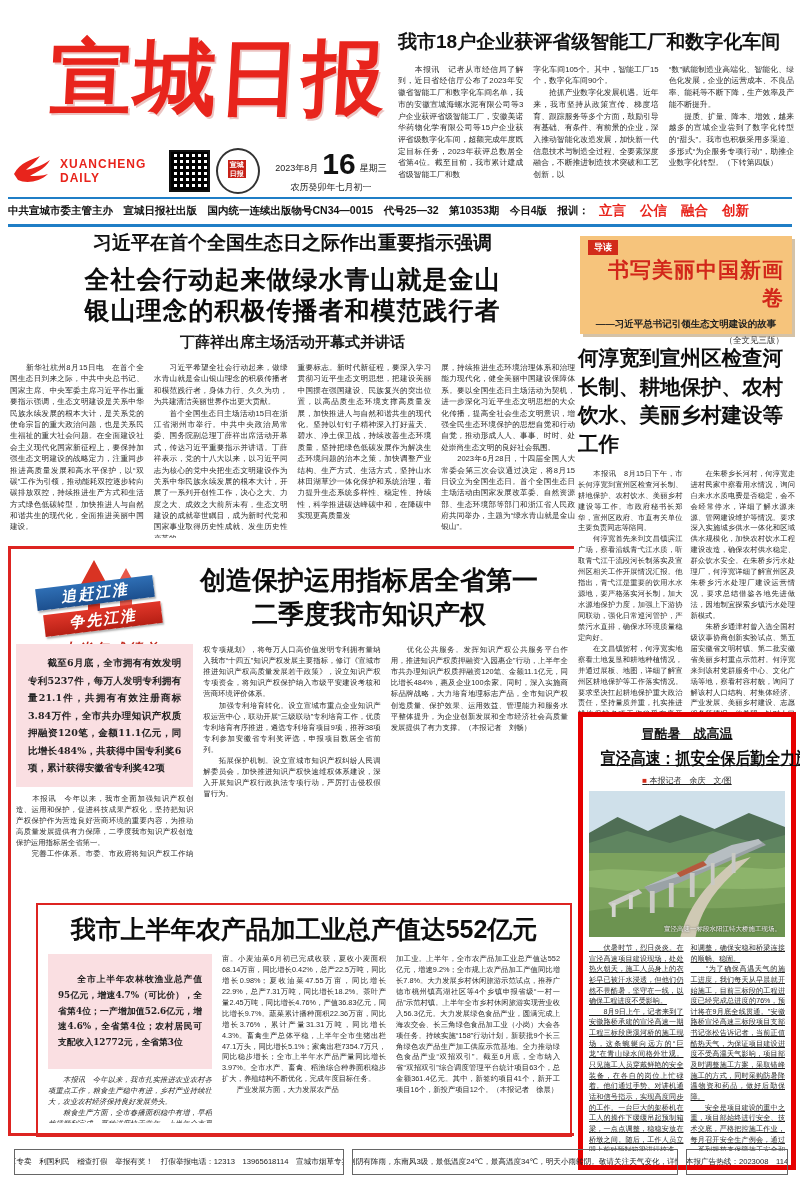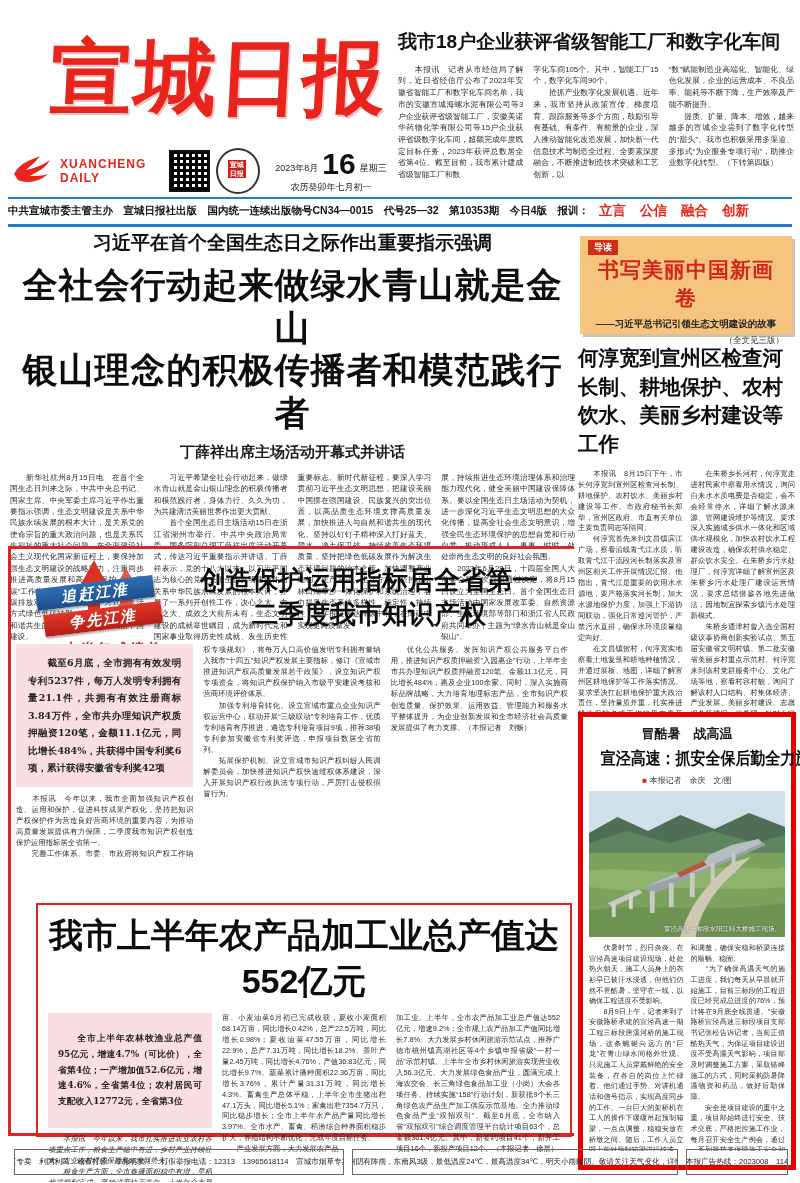--- a/index.html
+++ b/index.html
@@ -31,30 +31,30 @@
   .motto{color:#e8241c;font-size:13.5px;font-weight:900;}
   
   .top-story{top:30px;left:398px;width:396px;}
   .top-story h1{margin:0 0 10px 0;font-size:19px;font-weight:900;letter-spacing:0;line-height:1.25;color:#111;}
   .cols{display:flex;gap:10px;overflow:hidden;}
   .cols>div{flex:1;font-size:7.8px;}
   .top-cols{height:118px;}
   
   .lead{top:230px;left:10px;width:565px;}
   .lead-kicker{text-align:center;font-size:19px;font-weight:600;color:#111;margin-bottom:8px;}
-  .lead-head{text-align:center;font-size:35px;font-weight:900;line-height:1.22;color:#0d0d0d;letter-spacing:1px;}
+  .lead-head{text-align:center;font-size:25px;font-weight:900;line-height:1.22;color:#0d0d0d;letter-spacing:1px;}
   .lead-sub{text-align:center;font-size:15px;font-weight:600;margin:8px 0 10px 0;}
   .lead-cols{height:176px;}
   .lead-cols>div{font-size:7.6px;}
   
   .guide{top:236px;left:580px;width:212px;height:98px;background:#f6c47c;
          box-shadow:3px 3px 0 rgba(160,120,60,.45);padding:6px 8px;box-sizing:border-box;}
   .guide-badge{position:absolute;top:4px;left:8px;background:#d22b1a;color:#fff;font-size:9px;
                font-weight:bold;padding:1px 6px;}
-  .guide-title{margin-top:14px;text-align:center;color:#d2261a;font-size:21px;font-weight:900;letter-spacing:1px;}
+  .guide-title{margin-top:14px;text-align:right;color:#d2261a;font-size:21px;font-weight:900;letter-spacing:1px;}
   .guide-sub{text-align:center;font-size:9.5px;color:#222;margin-top:6px;font-weight:bold;}
   .guide-note{text-align:right;font-size:8.5px;color:#333;margin-top:4px;}
   
   .inspection{top:344px;left:578px;width:217px;}
   .inspection h2{margin:0;font-size:20.5px;font-weight:900;line-height:1.4;color:#0d0d0d;}
   .insp-cols{margin-top:10px;height:253px;gap:8px;}
   .insp-cols>div{font-size:7.3px;}
   
   .special-frame{top:546px;left:8px;width:566px;height:590px;border-left:3px solid #dd2421;
                  border-top:3px solid #dd2421;border-bottom:3px solid #dd2421;box-sizing:border-box;}
@@ -69,27 +69,27 @@
   
   .ip-head{top:564px;left:168px;width:402px;text-align:center;font-size:26px;font-weight:900;
            line-height:1.3;color:#0d0d0d;}
   .ip-body{top:644px;left:16px;width:552px;height:250px;gap:10px;}
   .ip-body>div{font-size:7.4px;}
   .pinkbox{background:#fadfe2;padding:10px 12px;font-size:9.5px;font-weight:bold;line-height:1.85;
            color:#222;font-family:"DejaVu Serif",serif;margin-bottom:6px;text-align:justify;}
   
   .agri{top:903px;left:36px;width:536px;height:234px;border:2px solid #dd2421;box-sizing:border-box;
         padding:6px 10px;}
-  .agri h2{margin:2px 0 8px 0;text-align:center;font-size:34px;font-weight:900;color:#0d0d0d;}
+  .agri h2{margin:2px 0 8px 0;text-align:center;font-size:25px;font-weight:900;color:#0d0d0d;}
   .agri-cols{height:178px;gap:10px;}
   .agri-cols>div{font-size:7.3px;}
   .agri .pinkbox{font-size:8.8px;line-height:1.8;padding:18px 10px;}
   
   .hl{top:712px;left:578px;width:218px;height:458px;border:5px solid #e60000;box-sizing:border-box;
-      background:#fff;padding:6px 6px;}
+      background:#fff;padding:6px 6px;text-decoration:underline;}
   .hl-kicker{text-align:center;font-size:13px;font-weight:900;margin-top:2px;}
   .hl-head{text-align:center;font-size:17px;font-weight:900;white-space:nowrap;
            transform:scaleX(.88);transform-origin:center;margin-top:4px;color:#0d0d0d;}
   .hl-byline{text-align:center;font-size:8px;color:#333;margin:5px 0;}
   .hl-byline .sq{color:#d22b1a;}
   .photo{position:relative;width:100%;height:146px;overflow:hidden;}
   .photo svg{display:block;width:100%;height:100%;}
   .caption{position:absolute;right:4px;bottom:3px;color:#f5f5f0;font-size:6.5px;
            text-shadow:0 0 2px #333;}
   .hl-cols{margin-top:6px;height:208px;gap:7px;}

